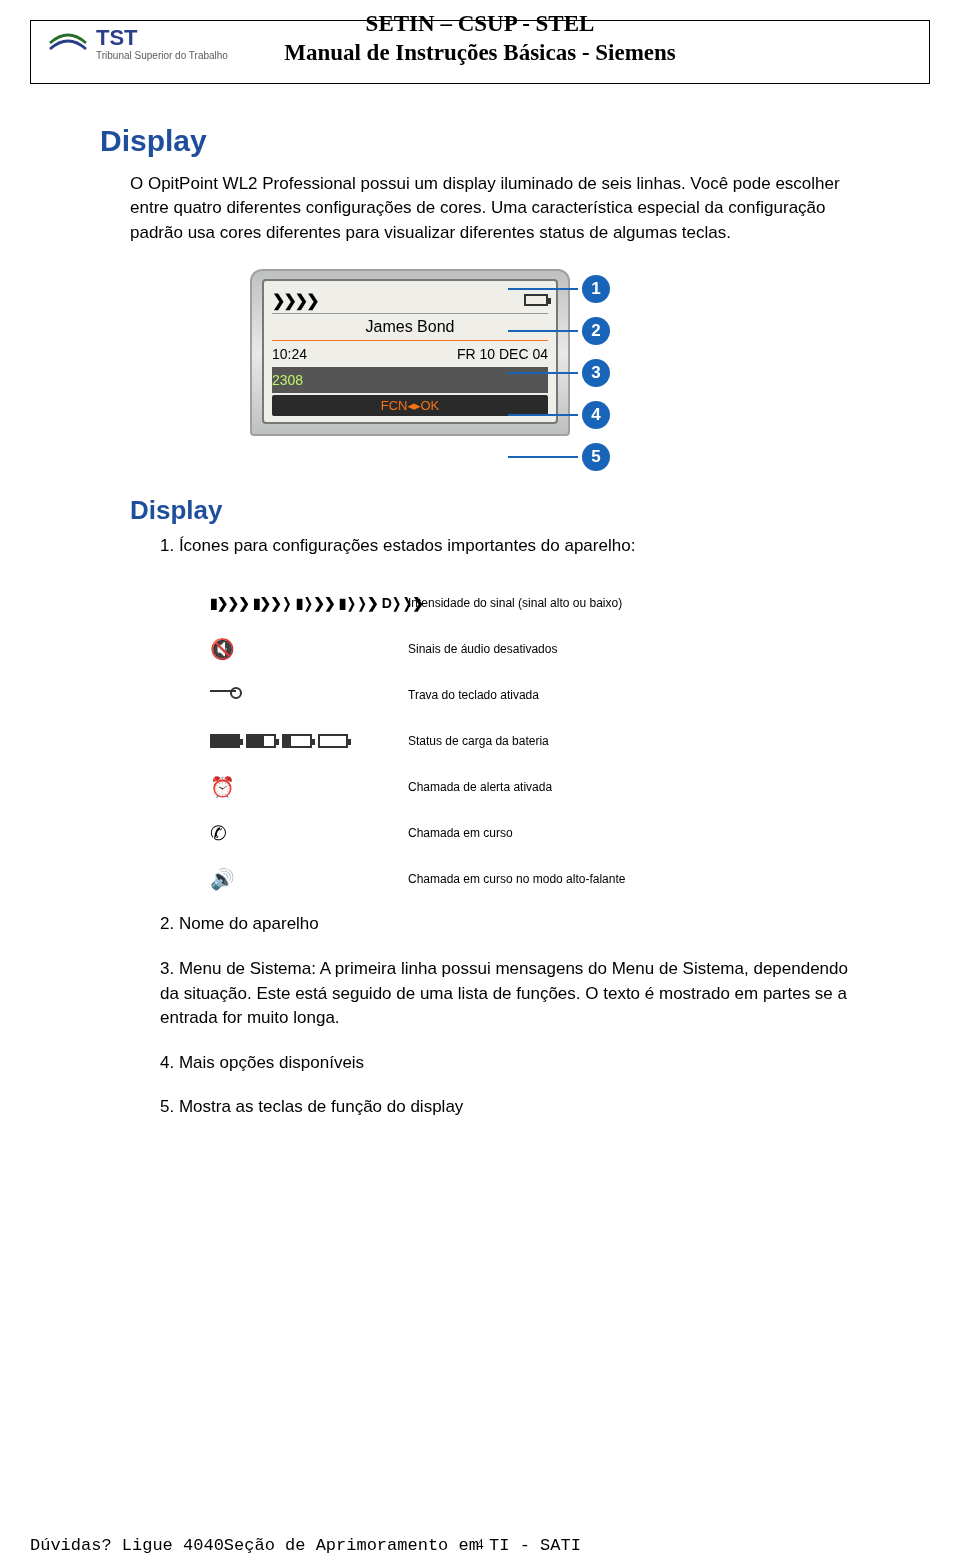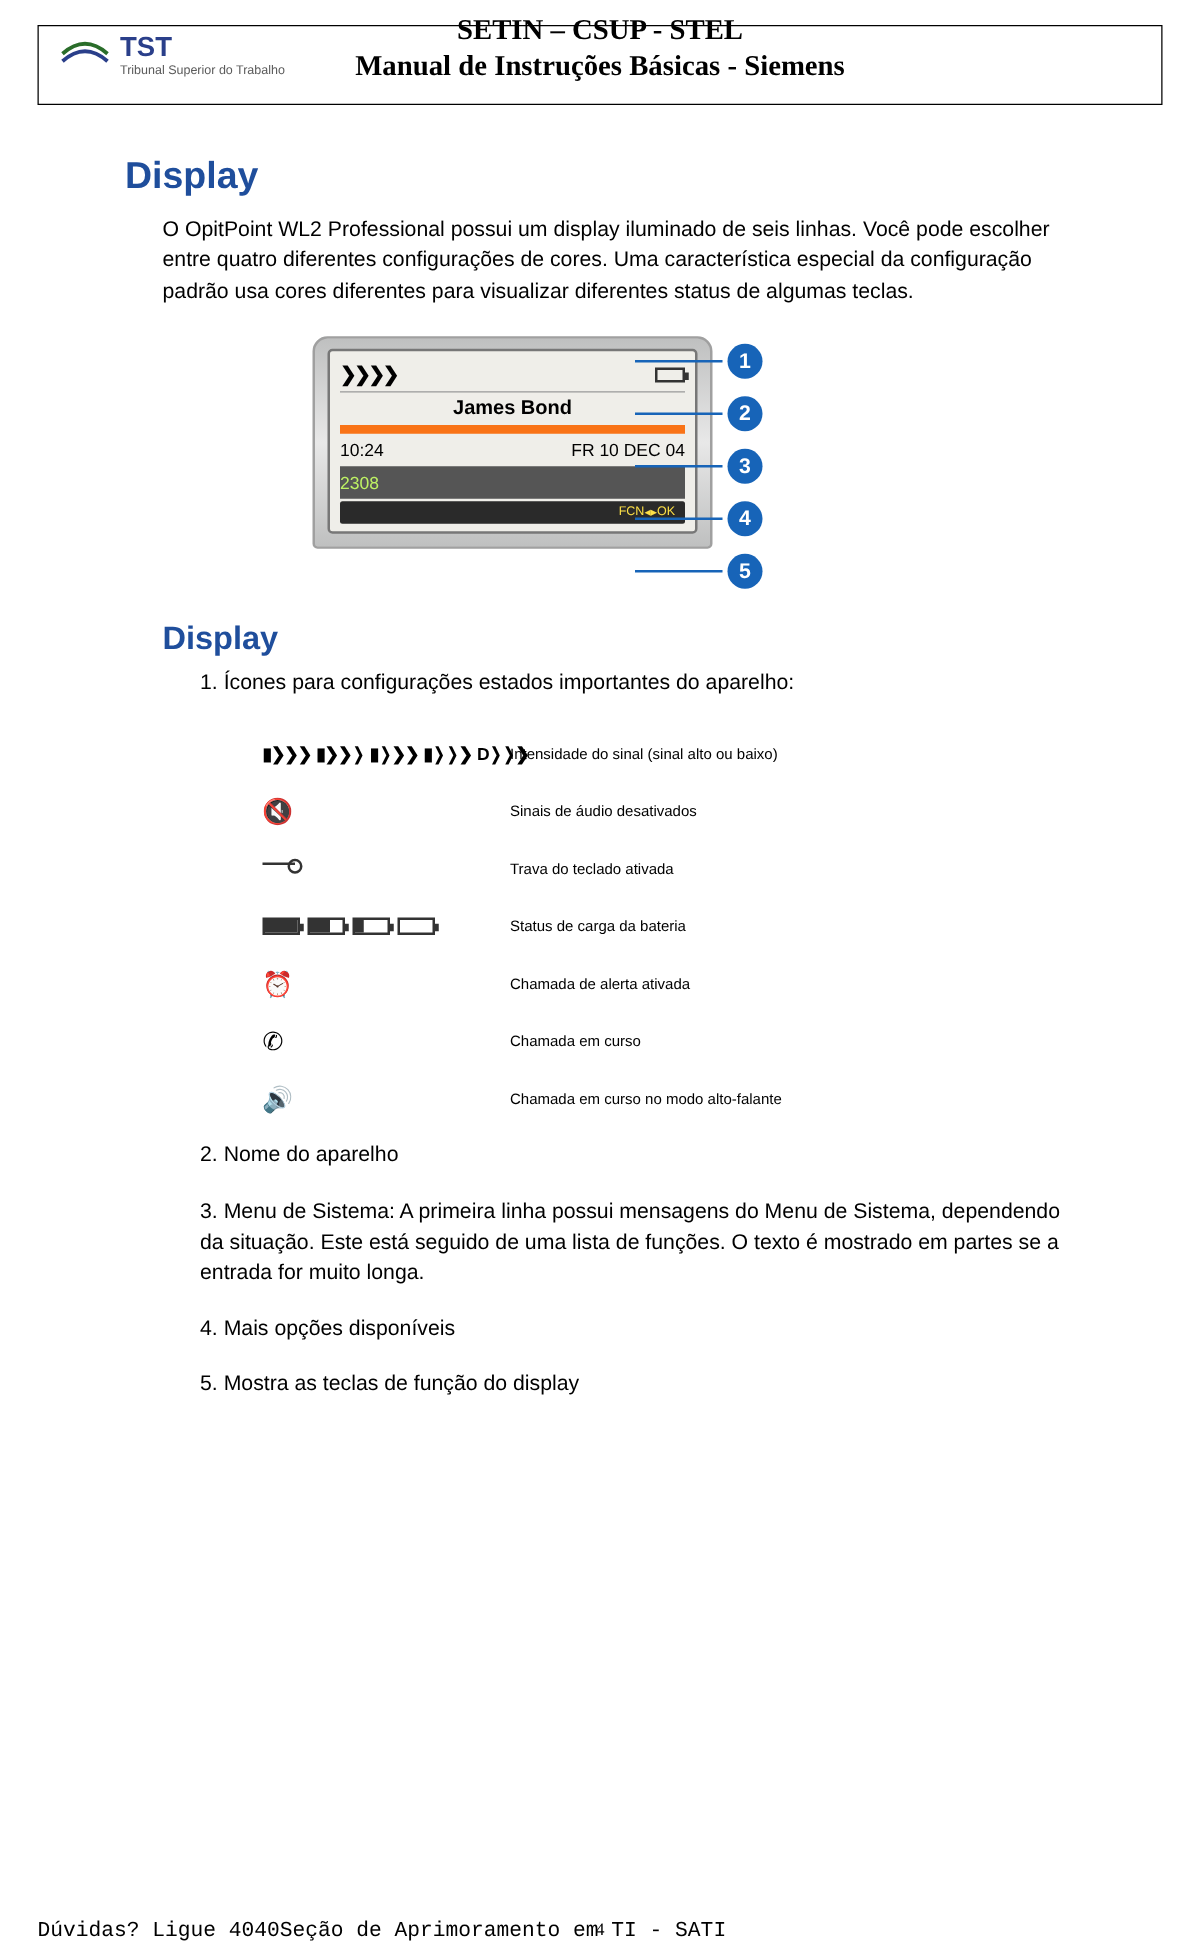--- a/index.html
+++ b/index.html
@@ -72,23 +72,23 @@
     background: #efeee9;
     border: 2px solid #777;
     border-radius: 4px;
     padding: 6px 8px;
     font-family: Arial, sans-serif;
   }
   .scr-row { display:flex; justify-content:space-between; align-items:center; height:26px; font-size:14px; }
   .sig-icon { font-size:16px; font-weight:bold; letter-spacing:-2px; }
   .batt-icon { width:24px; height:12px; border:2px solid #333; position:relative; display:inline-block;}
   .batt-icon:after { content:""; position:absolute; right:-5px; top:2px; width:3px; height:6px; background:#333;}
-  .scr-name { text-align:center; font-weight:bold; padding:4px 0; border-top:1px solid #999; border-bottom:7px solid #f97316;}
+  .scr-name { text-align:center; font-weight:normal; padding:4px 0; border-top:1px solid #999; border-bottom:1px solid #f97316;}
   .scr-sel { background:#555; color:#bef264; }
-  .scr-soft { background:#2a2a2a; color:#fde047; display:flex; justify-content:flex-end; padding:3px 8px; font-size:10px; border-radius:2px; margin-top:2px;}
+  .scr-soft { background:#2a2a2a; color:#f97316; display:flex; justify-content:center; padding:3px 8px; font-size:13px; border-radius:2px; margin-top:2px;}
   .callout-col { display:flex; flex-direction:column; gap:14px; padding-top:6px;}
   .callout {
     width:28px; height:28px; border-radius:50%; background:#1764b8;
     color:#fff; font-weight:bold; font-size:17px; display:flex;
     align-items:center; justify-content:center; position:relative;
   }
   .callout:before {
     content:""; position:absolute; left:-74px; top:13px; width:70px; height:2px; background:#1764b8;
   }
   .sub-title {

